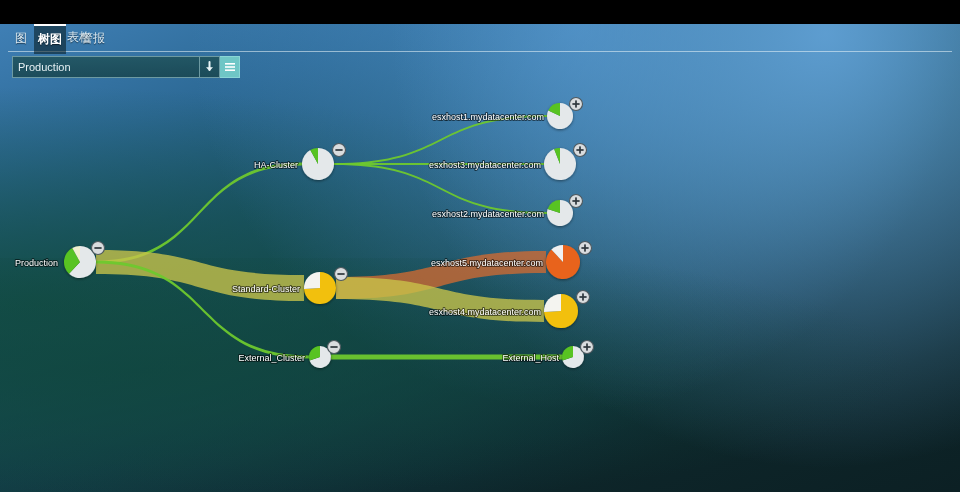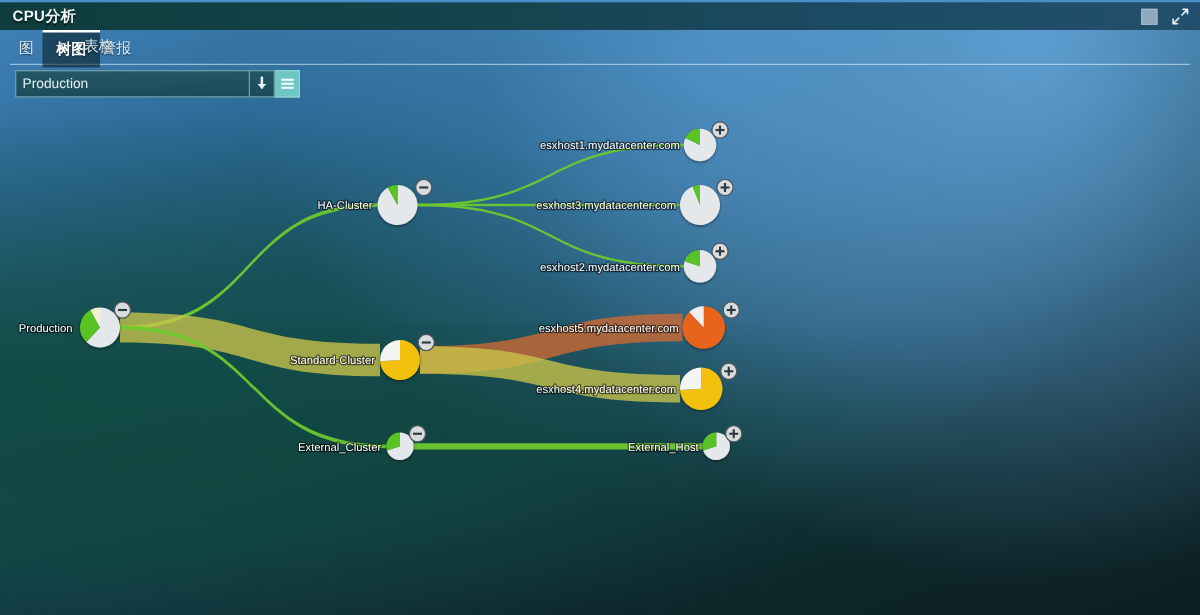--- a/index.html
+++ b/index.html
@@ -94,21 +94,21 @@
     cursor: default;
   }
   .tab.active {
     background: rgba(6,26,30,.55);
     border-top: 2px solid #ffffff;
     line-height: 26px;
     font-weight: bold;
     color: #ffffff;
   }
   #tab-0 { left: 8px;  width: 26px; }
-  #tab-1 { left: 34px; width: 46px; }
+  #tab-1 { left: 34px; width: 32px; }
   #tab-2 { left: 64px; width: 30px; font-family: Liberation Mono, monospace; }
   #tab-3 { left: 78px; width: 30px; }
   #tab-divider {
     position: absolute;
     left: 8px; top: 27px;
     width: 944px; height: 1px;
     background: rgba(235,245,250,.55);
     z-index: 19;
   }
 
@@ -161,34 +161,20 @@
     stroke: rgba(0,0,0,.55);
     stroke-width: 2px;
     stroke-linejoin: round;
   }
 </style>
 </head>
 <body>
 
 <div id="app">
 
-  <div id="titlebar">
-    <div class="title">CPU分析</div>
-
-    <div class="winbtn" id="btn-restore">
-      <div class="sq"></div>
-    </div>
-
-    <div class="winbtn" id="btn-expand">
-      <svg width="16" height="15" viewBox="0 0 16 15">
-        <path d="M14 1.5 L9.5 6 M14 1.5 L14 5 M14 1.5 L10.5 1.5" stroke="#eaf3f9" stroke-width="1.3" fill="none" stroke-linecap="round"></path>
-        <path d="M2.5 13 L7 8.5 M2.5 13 L2.5 9.5 M2.5 13 L6 13" stroke="#eaf3f9" stroke-width="1.3" fill="none" stroke-linecap="round"></path>
-      </svg>
-    </div>
-  </div>
 
   <div id="canvas">
 
     <svg id="graph" viewBox="0 0 960 468">
       <defs>
         <filter id="nodeshadow" x="-60%" y="-60%" width="220%" height="220%">
           <feDropShadow dx="0" dy="1" stdDeviation="1.4" flood-color="#000" flood-opacity="0.45"></feDropShadow>
         </filter>
       </defs>
       <g id="edges-layer">

